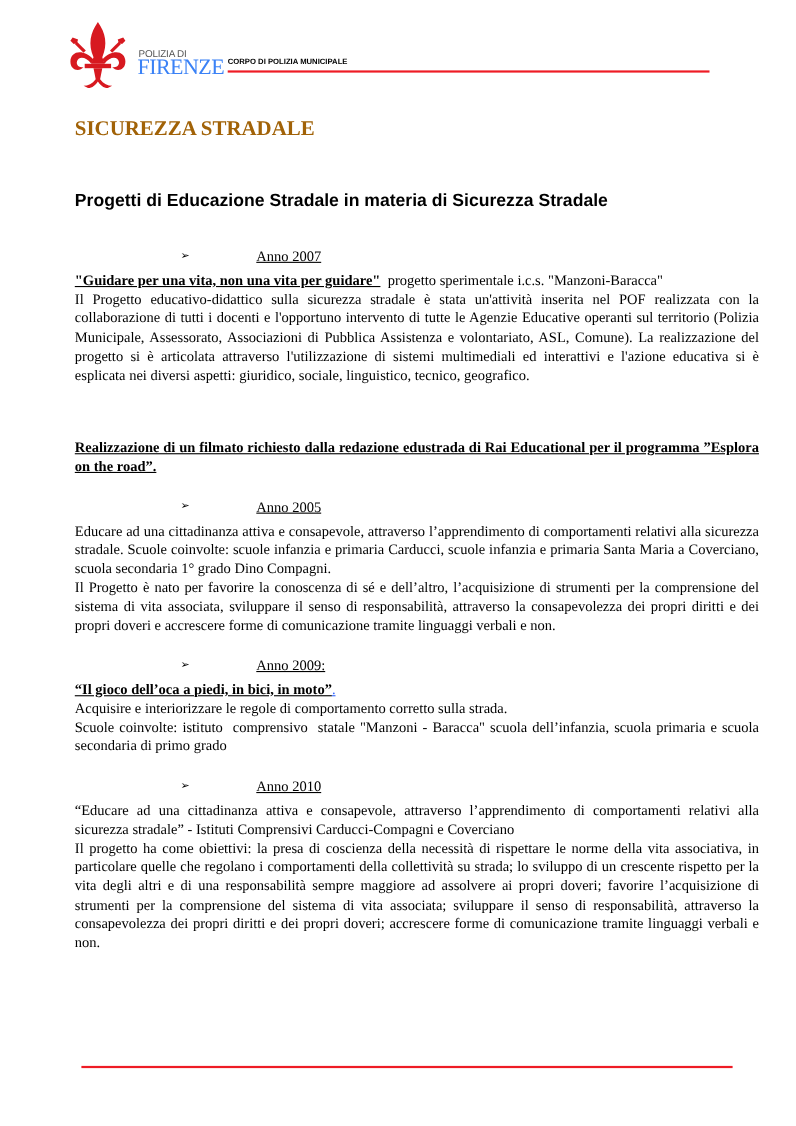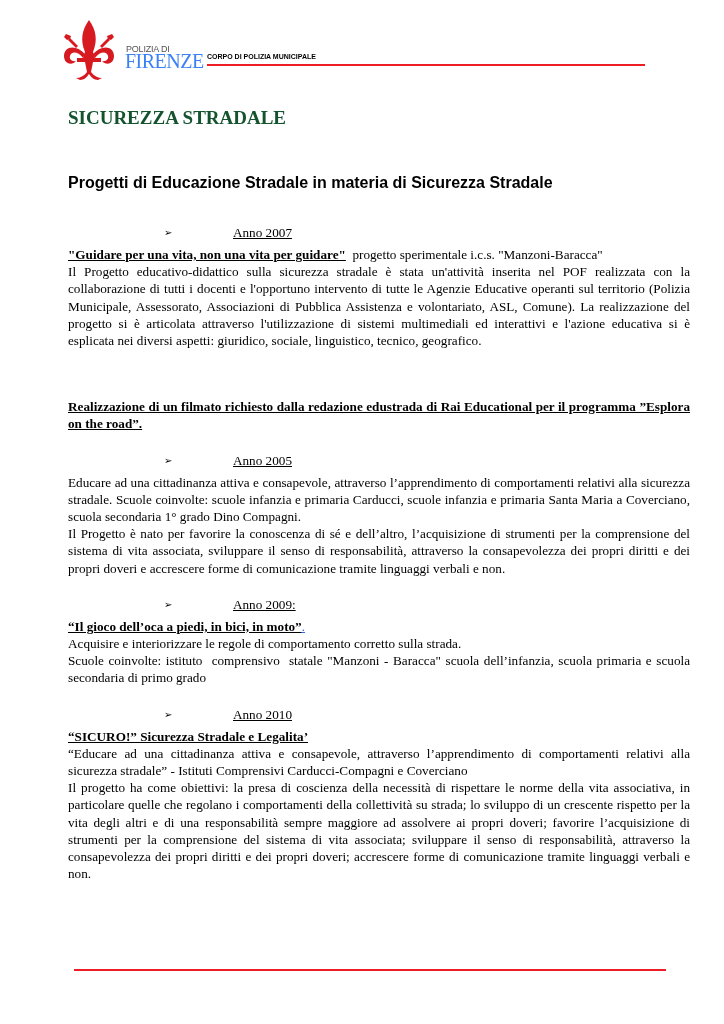--- a/index.html
+++ b/index.html
@@ -8,21 +8,21 @@
     .logo { position: absolute; left: 58px; top: 18px; width: 140px; height: 70px; }
     .logo svg { position: absolute; left: 0; top: 0; }
     .logo-small { position: absolute; left: 68px; top: 26px; font-family: "Liberation Sans", sans-serif;
                   font-size: 9px; color: #555; letter-spacing: -0.2px; }
     .logo-big { position: absolute; left: 67px; top: 32px; font-family: "Liberation Serif", serif;
                 font-size: 20px; color: #3b82f6; letter-spacing: -0.5px; }
     .corp { position: absolute; left: 207px; top: 53px; font-family: "Liberation Sans", sans-serif;
             font-weight: bold; font-size: 7px; color: #000; }
     .top-rule { position: absolute; left: 207px; top: 64px; width: 438px; height: 2px; background: #ee1c25; }
     .page-title { position: absolute; left: 68px; top: 107px; margin: 0; font-size: 19px;
-                  font-weight: bold; color: #14532d; font-family: "Liberation Serif", serif; }
+                  font-weight: bold; color: #a16207; font-family: "Liberation Serif", serif; }
     .subtitle { position: absolute; left: 68px; top: 174px; margin: 0; font-size: 16px;
                 font-weight: bold; font-family: Liberation Sans, sans-serif; }
     .content { position: absolute; left: 68px; top: 222px; width: 622px; font-size: 13.2px; line-height: 17.2px; }
     .year { position: relative; margin: 0 0 4px 0; height: 20px; }
     .year .arrow { position: absolute; left: 96px; top: 2px; font-size: 10px; }
     .year .label { position: absolute; left: 130px; top: 2px; text-decoration: underline; margin-left: 35px; }
     .p { margin: 0; text-align: justify; }
     .b { font-weight: bold; }
     .u { text-decoration: underline; }
     .gap { height: 17px; }
@@ -81,18 +81,17 @@
   </div>
   <p class="p"><span class="b u">“Il gioco dell’oca a piedi, in bici, in moto”</span><span class="u" style="color:#3366ff">.</span></p>
   <p class="p">Acquisire e interiorizzare le regole di comportamento corretto sulla strada.</p>
   <p class="p" style="white-space:pre-wrap">Scuole coinvolte: istituto  comprensivo  statale "Manzoni - Baracca" scuola dell’infanzia, scuola primaria e scuola secondaria di primo grado</p>
   <div class="gap"></div>
 
   <div class="year">
     <span class="arrow">➢</span>
     <span class="label">Anno 2010</span>
   </div>
-  <p class="p b u">“SICURO!” Sicurezza Stradale e Legalita’</p>
   <p class="p">“Educare ad una cittadinanza attiva e consapevole, attraverso l’apprendimento di comportamenti relativi alla sicurezza stradale” - Istituti Comprensivi Carducci-Compagni e Coverciano</p>
   <p class="p">Il progetto ha come obiettivi: la presa di coscienza della necessità di rispettare le norme della vita associativa, in particolare quelle che regolano i comportamenti della collettività su strada; lo sviluppo di un crescente rispetto per la vita degli altri e di una responsabilità sempre maggiore ad assolvere ai propri doveri; favorire l’acquisizione di strumenti per la comprensione del sistema di vita associata; sviluppare il senso di responsabilità, attraverso la consapevolezza dei propri diritti e dei propri doveri; accrescere forme di comunicazione tramite linguaggi verbali e non.</p>
 </div>
 
 <div class="bottom-rule"></div>
 
 </body></html>

